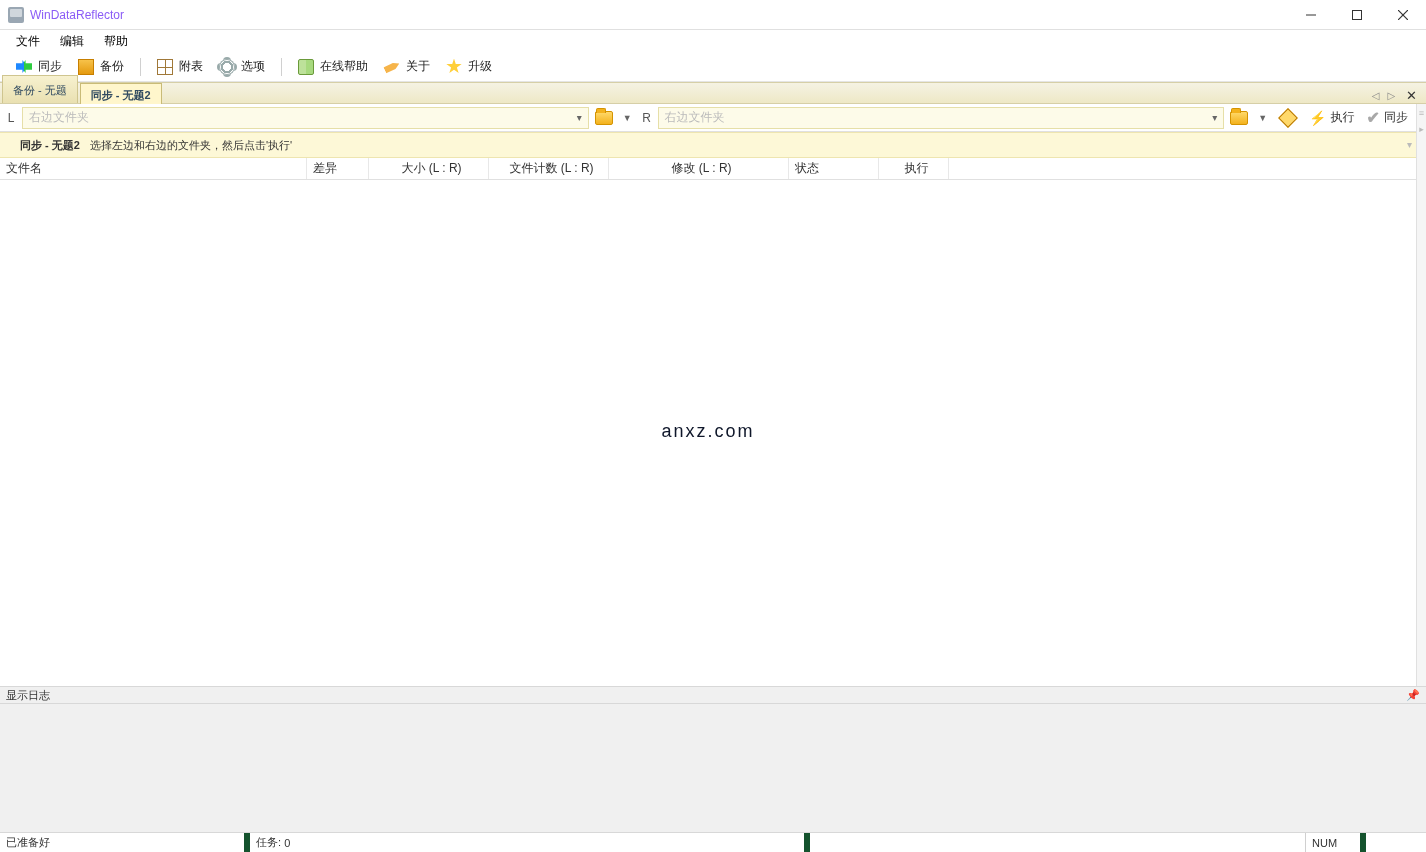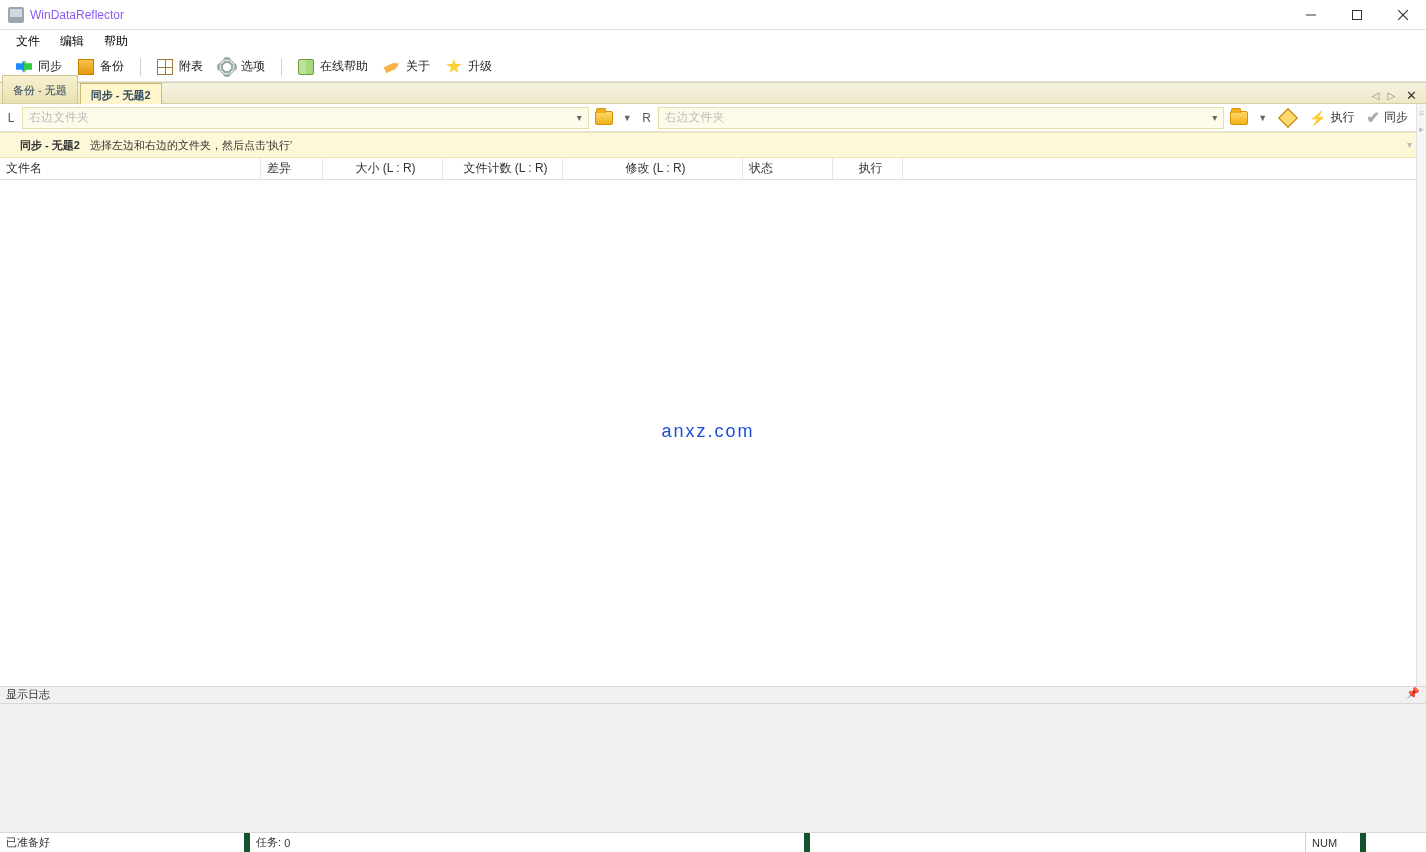--- a/index.html
+++ b/index.html
@@ -49,22 +49,22 @@
 .hint-row .collapse-handle { position:absolute; right:4px; top:6px; color:#bbb; font-size:10px;}
 .columns { height: 22px; display:flex; align-items:center; border-bottom:1px solid #e0e0e0; background:#fff;}
 .col { height:100%; border-right:1px solid #e8e8e8; display:flex; align-items:center; padding-left:6px; color:#333;}
 .content-area { position:relative; flex:1; background:#fff; }
 .watermark { position:absolute; left:50%; top:50%; transform:translate(-50%,-50%); text-align:center; color:#d8d8d8; pointer-events:none; }
 .watermark .bag { width:56px; height:50px; background:#d8d8d8; border-radius:8px; margin:0 auto 6px; position:relative;}
 .watermark .bag::before{content:"";position:absolute;left:14px;top:-12px;width:28px;height:14px;border:5px solid #d8d8d8;border-bottom:none;border-radius:14px 14px 0 0;}
 .watermark .bag::after{content:"";position:absolute;left:18px;top:14px;width:20px;height:24px;border:3px solid #eee;border-radius:10px;}
 .watermark .row1 {display:flex;align-items:center;gap:8px;justify-content:center;}
 .watermark .txt-big { font-size:34px; font-weight:bold; color:#d8d8d8; letter-spacing:2px;}
-.watermark .txt-small { font-size:18px; color:#1d4ed8; letter-spacing:2px; margin-top:-4px;}
-.log-header { height:18px; background:#f0f0f0; border-top:1px solid #d8d8d8; border-bottom:1px solid #d8d8d8; display:flex; align-items:flex-start; padding:0 6px; font-size:11px; color:#333; position:relative;}
+.watermark .txt-small { font-size:18px; color:#0f172a; letter-spacing:2px; margin-top:-4px;}
+.log-header { height:18px; background:#f0f0f0; border-top:1px solid #d8d8d8; border-bottom:1px solid #d8d8d8; display:flex; align-items:center; padding:0 6px; font-size:11px; color:#333; position:relative;}
 .log-header .pin { position:absolute; right:6px; color:#888; font-size:11px;}
 .log-body { height:128px; background:#f0f0f0; }
 .statusbar { height:20px; background:#fff; border-top:1px solid #d8d8d8; display:flex; align-items:center; font-size:11px; color:#333;}
 .status-cell { height:100%; border-right:6px solid #14532d; display:flex; align-items:center; padding:0 6px;}
 .main-col { display:flex; flex-direction:column; height:100%; }
 .side-handle { width:10px; background:#f5f5f5; border-left:1px solid #e0e0e0; display:flex; flex-direction:column; align-items:center; padding-top:4px; gap:6px; color:#bbb; font-size:9px;}
 .content-wrap { display:flex; height: calc(100% - 30px - 22px - 30px - 22px - 18px - 128px - 20px); }
 .colwrap { display:flex; flex-direction:column; flex:1; }
 </style>
 </head>
@@ -184,21 +184,21 @@
           </div>
       </div>
 
       <div class="hint-row">
         <span class="bold">同步 - 无题2</span>
         <span>选择左边和右边的文件夹，然后点击'执行'</span>
         <span class="collapse-handle">▾</span>
       </div>
 
       <div class="columns">
-        <div class="col" style="width:261px">
+        <div class="col" style="width:307px">
             <span>文件名</span>
           </div>
         <div class="col" style="width:62px">
             <span>差异</span>
           </div>
         <div class="col" style="width:120px;justify-content:center">
             <span>大小 (L : R)</span>
           </div>
         <div class="col" style="width:120px;justify-content:center">
             <span>文件计数 (L : R)</span>

